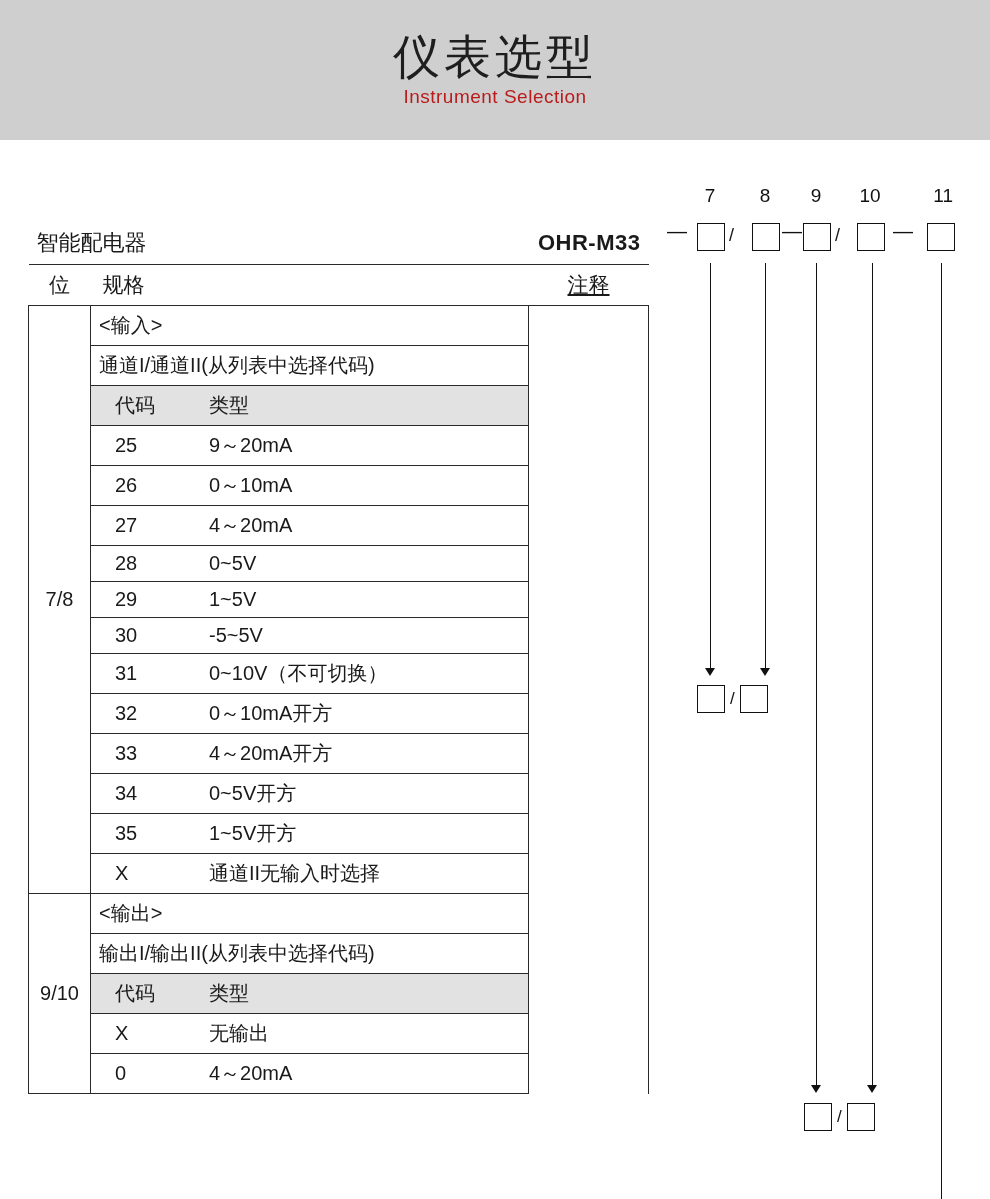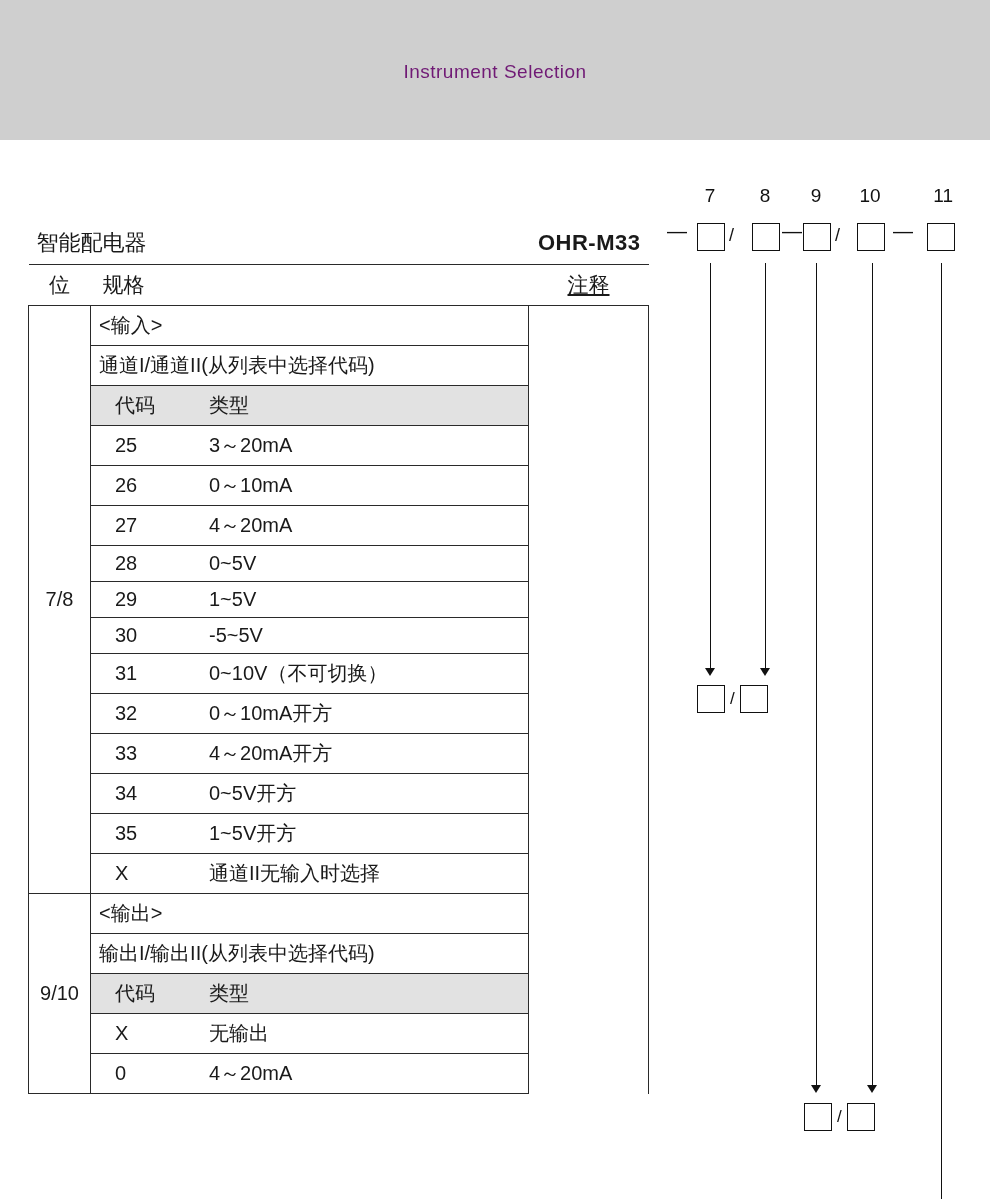--- a/index.html
+++ b/index.html
@@ -31,21 +31,21 @@
   }
   .banner-title {
     font-size: 47px;
     letter-spacing: 4px;
     color: #1e1e1e;
     line-height: 1.05;
     font-weight: 400;
   }
   .banner-sub {
     font-size: 19px;
-    color: #701a75;
+    color: #b91c1c;
     letter-spacing: 0.5px;
     margin-top: 4px;
     font-weight: 400;
   }
 
   
   .code-diagram {
     position: absolute;
     left: 655px;
     top: 185px;
@@ -155,20 +155,21 @@
   .type-cell { display: inline-block; }
 
   .nowrap { white-space: nowrap; }
 
   .note-col-cell { border-top: none !important; border-bottom: none !important; }
 </style>
 </head>
 <body>
 
 <div class="banner">
+  <div class="banner-title">仪表选型</div>
   <div class="banner-sub">Instrument Selection</div>
 </div>
 
 <div class="code-diagram">
 
   <div class="pos-num" style="left:42px; top:0;">7</div>
   <div class="pos-num" style="left:97px; top:0;">8</div>
   <div class="pos-num" style="left:148px; top:0;">9</div>
   <div class="pos-num" style="left:202px; top:0;">10</div>
   <div class="pos-num" style="left:272px; top:0;text-align:right;">11</div>
@@ -234,21 +235,21 @@
     </tr>
     <tr>
       <td class="section-title nowrap">通道I/通道II(从列表中选择代码)</td>
     </tr>
     <tr class="gray-row">
       <td>
         <span class="code-cell">代码</span><span class="type-cell">类型</span>
       </td>
     </tr>
     <tr>
-        <td><span class="code-cell">25</span><span class="type-cell">3～20mA</span></td>
+        <td><span class="code-cell">25</span><span class="type-cell">9～20mA</span></td>
       </tr>
     <tr>
         <td><span class="code-cell">26</span><span class="type-cell">0～10mA</span></td>
       </tr>
     <tr>
         <td><span class="code-cell">27</span><span class="type-cell">4～20mA</span></td>
       </tr>
     <tr>
         <td><span class="code-cell">28</span><span class="type-cell">0~5V</span></td>
       </tr>

